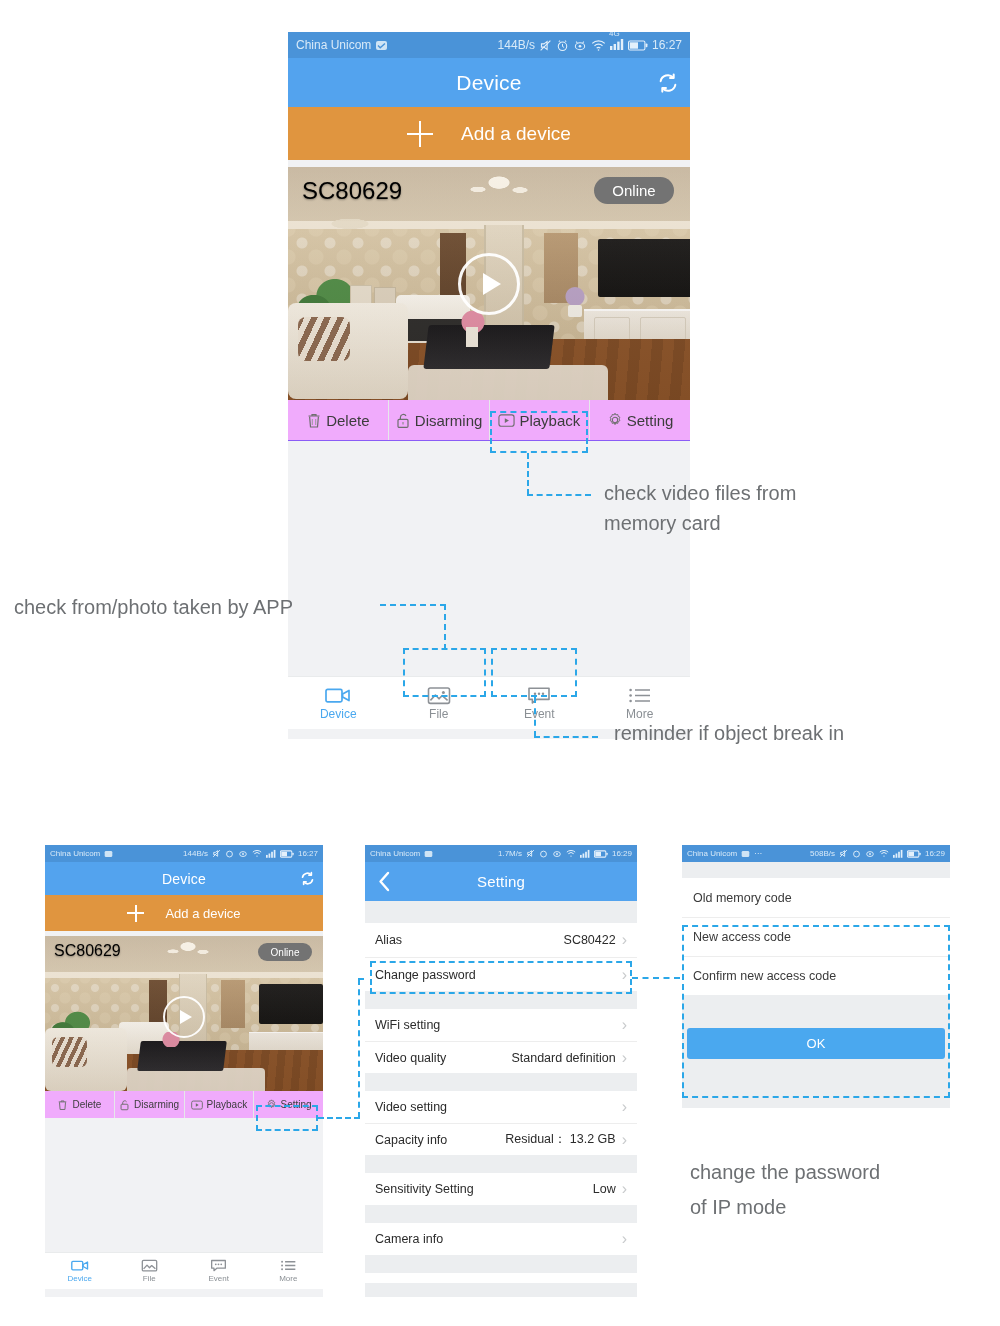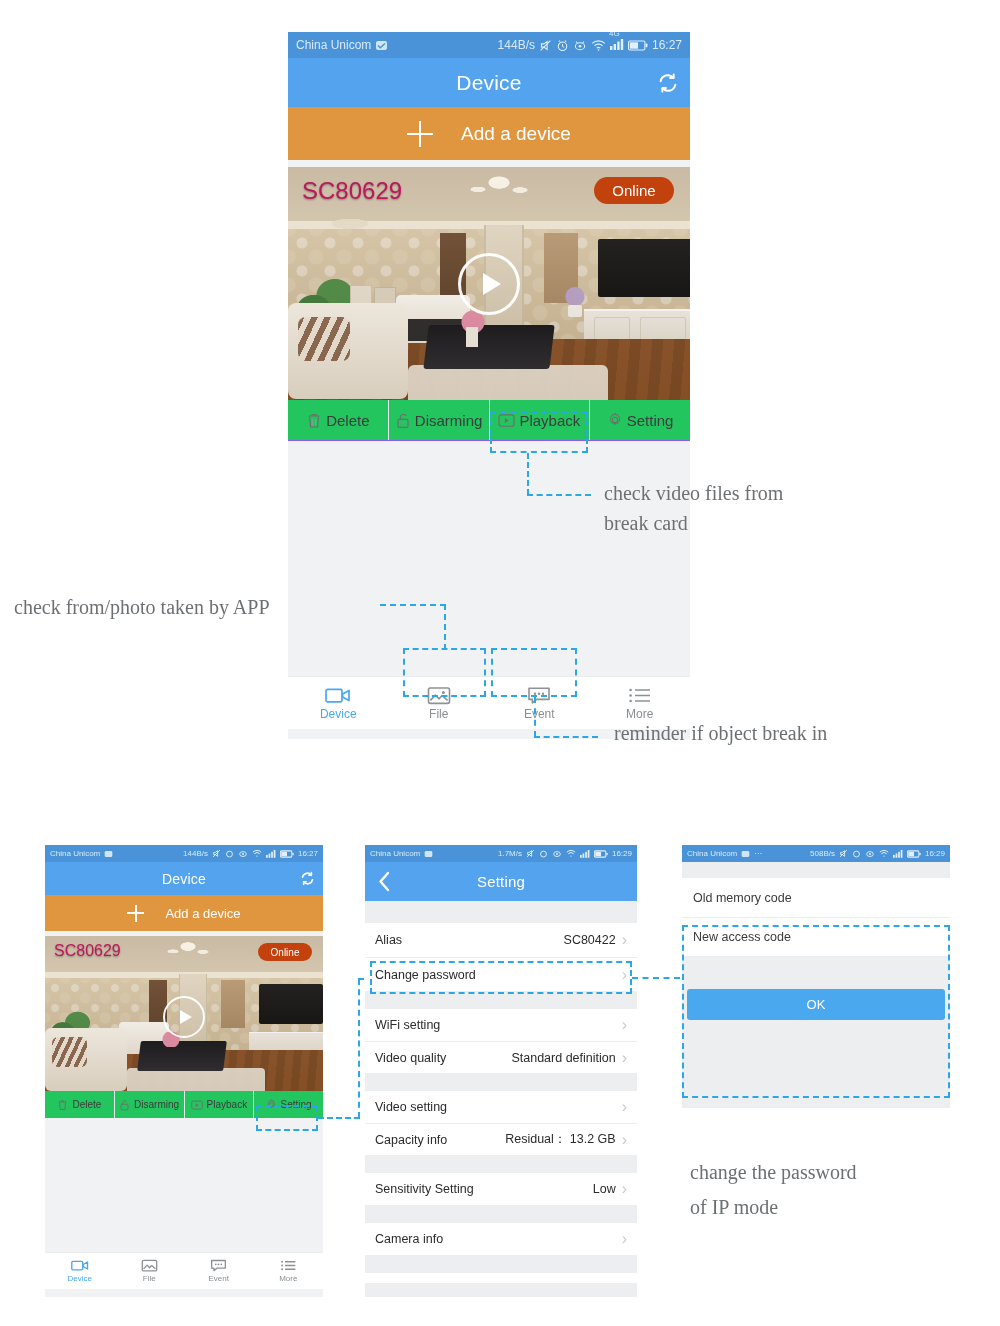--- a/index.html
+++ b/index.html
@@ -29,36 +29,36 @@
     background:#e0953f;color:#ffffff;display:flex;align-items:center;
     justify-content:center;gap:8px;
   }
   .addbar .plus{display:inline-block;position:relative;}
   .addbar .plus:before,.addbar .plus:after{
     content:"";position:absolute;background:#fff;
   }
 
   
   .devcard{position:relative;overflow:hidden;}
-  .devname{position:absolute;color:#be185d;font-weight:normal;text-shadow:0 1px 2px rgba(0,0,0,.35);}
+  .devname{position:absolute;color:#000000;font-weight:normal;text-shadow:0 1px 2px rgba(0,0,0,.35);}
   .onlinepill{
-    position:absolute;background:#c2410c;color:#fff;border-radius:999px;
+    position:absolute;background:#737373;color:#fff;border-radius:999px;
     display:flex;align-items:center;justify-content:center;
   }
   .playbtn{
     position:absolute;border-radius:50%;border:3px solid rgba(255,255,255,.95);
     box-sizing:border-box;display:flex;align-items:center;justify-content:center;
   }
   .playbtn .tri{
     width:0;height:0;border-style:solid;border-color:transparent;
     border-left-color:#ffffff;
   }
 
   
-  .actionrow{display:flex;background:#22c55e;border-bottom:7px solid #8b5cf6;justify-content:center;}
+  .actionrow{display:flex;background:#f0abfc;border-bottom:7px solid #8b5cf6;justify-content:center;}
   .actionrow .act{
     flex:1;display:flex;align-items:center;justify-content:center;
     color:#3c3c3c;gap:4px;box-sizing:border-box;position:relative;
   }
   .actionrow .act + .act{border-left:1px solid #e6e8ea;}
 
   
   .tabbar{display:flex;background:#fff;border-top:1px solid #e9ebec;position:absolute;left:0;right:0;}
   .tabbar .tab{flex:1;display:flex;flex-direction:column;align-items:center;justify-content:center;gap:3px;color:#8a8f94;}
   .tabbar .tab.active{color:#4aa8ef;}
@@ -74,21 +74,21 @@
 
   
   .okbtn{background:#4aa8ef;color:#fff;display:flex;align-items:center;justify-content:center;border-radius:3px;}
 
   
   .dbox{position:absolute;box-sizing:border-box;border:2px dashed #2ba7e8;}
   .dline{position:absolute;box-sizing:border-box;}
   .dline.h{border-top:2px dashed #2ba7e8;}
   .dline.v{border-left:2px dashed #2ba7e8;}
 
-  .anno{position:absolute;color:#6d7073;font-weight:300;font-family:Liberation Serif, serif;}
+  .anno{position:absolute;color:#6d7073;font-weight:300;}
 </style>
 </head>
 <body>
 
 <div class="phone" style="left:288px;top:32px;width:402px;height:707px;background:#f1f2f4;">
 
   <div class="statusbar" style="height:26px;padding:0 8px;font-size:12px;">
     <div class="sb-left">
       <span>China Unicom</span>
       <svg width="13" height="11" viewBox="0 0 13 11">
@@ -293,21 +293,21 @@
       <span class="tlabel">More</span>
     </div>
   </div>
 </div>
 
 <div class="dbox" style="left:490px;top:411px;width:98px;height:42px;"></div>
 <div class="dline v" style="left:527px;top:453px;height:42px;"></div>
 <div class="dline h" style="left:527px;top:494px;width:64px;"></div>
 <div class="anno" style="left:604px;top:478px;width:300px;font-size:20px;line-height:30px;">
   <div>check video files from</div>
-  <div>break card</div>
+  <div>memory card</div>
 </div>
 
 <div class="anno" style="left:14px;top:593px;font-size:20px;line-height:28px;">
   <span>check from/photo taken by APP</span>
 </div>
 <div class="dline h" style="left:380px;top:604px;width:66px;"></div>
 <div class="dline v" style="left:444px;top:604px;height:46px;"></div>
 <div class="dbox" style="left:403px;top:648px;width:83px;height:49px;"></div>
 
 <div class="dbox" style="left:491px;top:648px;width:86px;height:49px;"></div>
@@ -664,20 +664,23 @@
 
 
   <div class="listgap" style="height:16px;"></div>
 
   <div class="listrow" style="height:39px;padding:0 11px;font-size:12.5px;">
     <span class="lv" style="color:#3a3a3a;">Old memory code</span>
   </div>
   <div class="listrow" style="height:39px;padding:0 11px;font-size:12.5px;">
     <span class="lv" style="color:#3a3a3a;">New access code</span>
   </div>
+  <div class="listrow" style="height:39px;padding:0 11px;font-size:12.5px;">
+    <span class="lv" style="color:#3a3a3a;">Confirm new access code</span>
+  </div>
 
   <div class="listgap" style="height:17px;"></div>
 
   <div style="padding:16px 5px;">
     <div class="okbtn" style="height:31px;font-size:13px;">
       <span>OK</span>
     </div>
   </div>
 </div>
 

